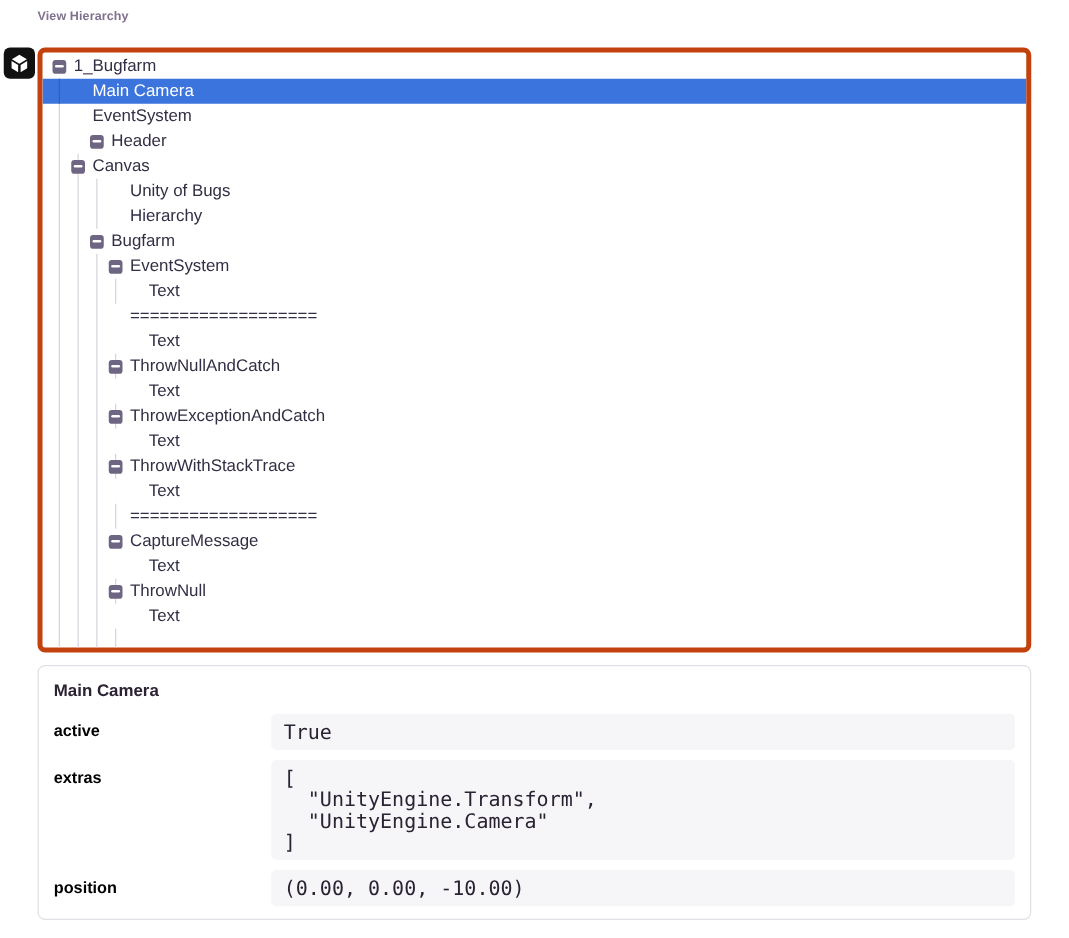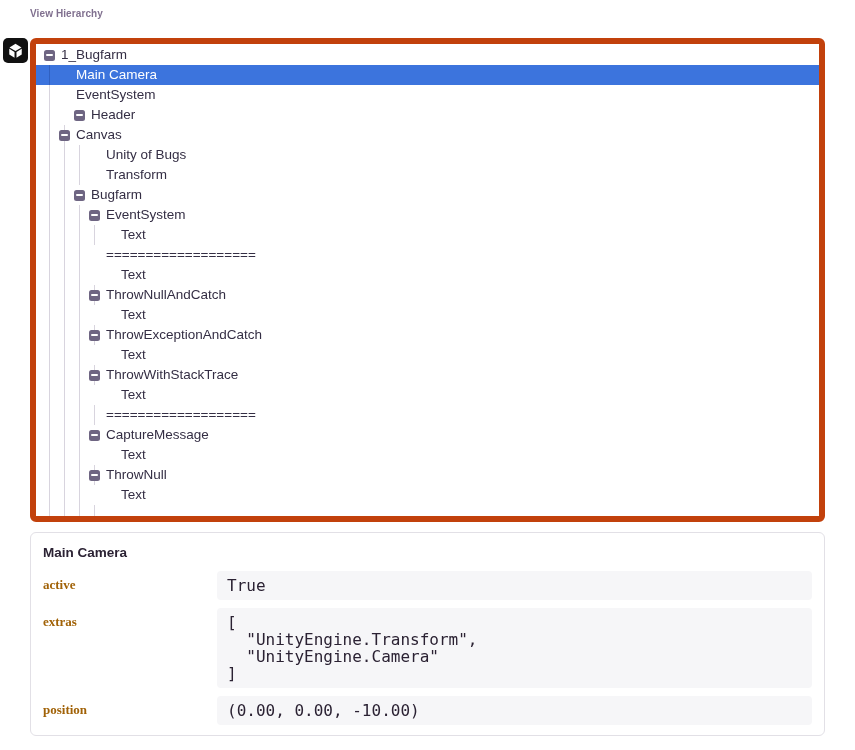--- a/index.html
+++ b/index.html
@@ -18,21 +18,21 @@
   .unity-badge{
     position:absolute;left:3px;top:38px;
     width:25px;height:25px;border-radius:5px;background:#111111;
     display:flex;align-items:center;justify-content:center;
   }
   .unity-badge svg{display:block;}
   
   .tree-panel{
     position:absolute;left:30px;top:38px;
     width:795px;height:484px;
-    border:6px solid #c2410c;border-radius:6px;
+    border:4px solid #c2410c;border-radius:6px;
     background:#ffffff;overflow:hidden;
     box-sizing:border-box;
     padding-top:1px;
   }
   .guide{
     position:absolute;width:1px;background:#d8d4de;z-index:0;
   }
   #tree-rows{position:relative;z-index:1;}
   .trow{
     position:relative;
@@ -68,21 +68,21 @@
   .detail-title{
     font-size:13.5px;font-weight:700;color:#2b2233;line-height:15px;
     margin:0 0 11px 0;
   }
   .frow{
     display:grid;grid-template-columns:174px 1fr;
     margin-bottom:8px;
   }
   .frow:last-child{margin-bottom:0;}
   .fname{
-    font-size:13px;font-weight:700;color:#a16207;padding-top:6px;font-family:Liberation Serif, serif;
+    font-size:13px;font-weight:700;color:#000000;padding-top:6px;
   }
   .fval{
     background:#f6f6f8;border-radius:4px;
     padding:6px 10px;margin:0;
     font-family:"DejaVu Sans Mono","Liberation Mono",monospace;
     font-size:16px;line-height:17px;color:#2b2233;
     white-space:pre;overflow:hidden;
   }
 </style>
 </head>
@@ -134,21 +134,21 @@
         <div class="trow" style="--d: 1;">
     <span class="tbox"></span>
     <span class="tlabel">Canvas</span>
   </div>
         <div class="trow nobox" style="--d: 3;">
 
     <span class="tlabel">Unity of Bugs</span>
   </div>
         <div class="trow nobox" style="--d: 3;">
 
-    <span class="tlabel">Transform</span>
+    <span class="tlabel">Hierarchy</span>
   </div>
         <div class="trow" style="--d: 2;">
     <span class="tbox"></span>
     <span class="tlabel">Bugfarm</span>
   </div>
         <div class="trow" style="--d: 3;">
     <span class="tbox"></span>
     <span class="tlabel">EventSystem</span>
   </div>
         <div class="trow nobox" style="--d: 4;">

